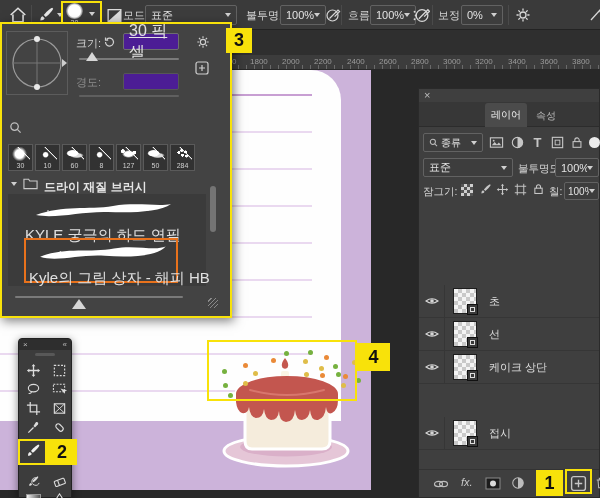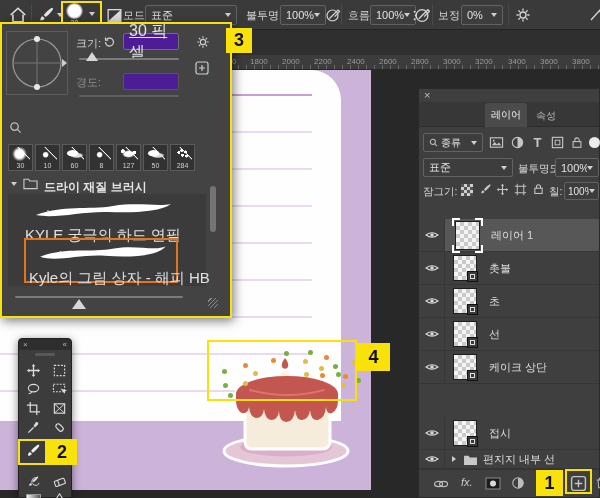--- a/index.html
+++ b/index.html
@@ -436,44 +436,20 @@
     <svg class="abs" style="left:113px;top:93px;" width="13" height="14" viewBox="0 0 16 16">
         <rect x="3.5" y="7" width="9" height="6.5" fill="none" stroke="#c6c6c6" stroke-width="1.3"></rect>
         <path d="M5.5 7V5.2a2.5 2.5 0 0 1 5 0V7" fill="none" stroke="#c6c6c6" stroke-width="1.3"></path>
       </svg>
     <span class="txt abs" style="left:130px;top:97px;font-size:10.5px;">칠:</span>
     <div class="dd" style="left:145px;top:93px;width:35px;height:18px;padding:0 3px;">
       <span class="val" style="font-size:10px;">100%</span>
         <span class="cv"></span>
     </div>
 
-    <div class="lrow sel" style="top:130px;height:33px;">
-      <div class="eyecell" style="background:#3f3f3f;">
-          <svg width="14" height="10" viewBox="0 0 14 10">
-            <path d="M1 5Q7 .5 13 5 7 9.5 1 5Z" fill="none" stroke="#d6d6d6" stroke-width="1.1"></path>
-            <circle cx="7" cy="5" r="1.8" fill="#d6d6d6"></circle>
-          </svg>
-        </div>
-      <div class="thumb checker" style="left:36px;top:2px;width:25px;height:29px;">
-          <div class="brk"></div>
-        </div>
-      <span class="lname" style="left:72px;">레이어 1</span>
-    </div>
-    <div class="lrow" style="top:163px;height:33px;">
-      <div class="eyecell">
-          <svg width="14" height="10" viewBox="0 0 14 10">
-            <path d="M1 5Q7 .5 13 5 7 9.5 1 5Z" fill="none" stroke="#d6d6d6" stroke-width="1.1"></path>
-            <circle cx="7" cy="5" r="1.8" fill="#d6d6d6"></circle>
-          </svg>
-        </div>
-      <div class="thumb checker">
-          <div class="badge"></div>
-        </div>
-      <span class="lname">촛불</span>
-    </div>
     <div class="lrow" style="top: 196px;height:33px;">
       <div class="eyecell">
           <svg width="14" height="10" viewBox="0 0 14 10">
             <path d="M1 5Q7 .5 13 5 7 9.5 1 5Z" fill="none" stroke="#d6d6d6" stroke-width="1.1"></path>
             <circle cx="7" cy="5" r="1.8" fill="#d6d6d6"></circle>
           </svg>
         </div>
       <div class="thumb checker">
           <div class="badge"></div>
         </div>
@@ -507,33 +483,20 @@
       <div class="eyecell">
           <svg width="14" height="10" viewBox="0 0 14 10">
             <path d="M1 5Q7 .5 13 5 7 9.5 1 5Z" fill="none" stroke="#d6d6d6" stroke-width="1.1"></path>
             <circle cx="7" cy="5" r="1.8" fill="#d6d6d6"></circle>
           </svg>
         </div>
       <div class="thumb checker">
           <div class="badge"></div>
         </div>
       <span class="lname">접시</span>
-    </div>
-    <div class="lrow" style="top:361px;height:19px;">
-      <div class="eyecell">
-          <svg width="14" height="10" viewBox="0 0 14 10">
-            <path d="M1 5Q7 .5 13 5 7 9.5 1 5Z" fill="none" stroke="#d6d6d6" stroke-width="1.1"></path>
-            <circle cx="7" cy="5" r="1.8" fill="#d6d6d6"></circle>
-          </svg>
-        </div>
-      <div class="cvr abs" style="left:33px;top:6px;"></div>
-      <svg class="abs" style="left:44px;top:4px;" width="15" height="12" viewBox="0 0 16 13">
-          <path d="M1 2h5l1.2 1.8H15V12H1Z" fill="#c9c9c9"></path>
-        </svg>
-      <span class="lname" style="left:64px;">편지지 내부 선</span>
     </div>
 
     <div class="abs" style="left:0;top:380px;width:180px;height:28px;border-top:1px solid #333;">
       <svg class="abs" style="left:14px;top:8px;" width="16" height="12" viewBox="0 0 16 12">
           <ellipse cx="5.5" cy="6" rx="4" ry="2.6" fill="none" stroke="#bdbdbd" stroke-width="1.2"></ellipse>
           <ellipse cx="10.5" cy="6" rx="4" ry="2.6" fill="none" stroke="#bdbdbd" stroke-width="1.2"></ellipse>
         </svg>
       <span class="abs" style="left:42px;top:6px;color:#c9c9c9;font-size:11px;font-style:italic;">fx.</span>
       <svg class="abs" style="left:66px;top:7px;" width="16" height="13" viewBox="0 0 16 13">
           <rect x="1" y="1" width="14" height="11" fill="#1c1c1c" stroke="#8a8a8a"></rect>

